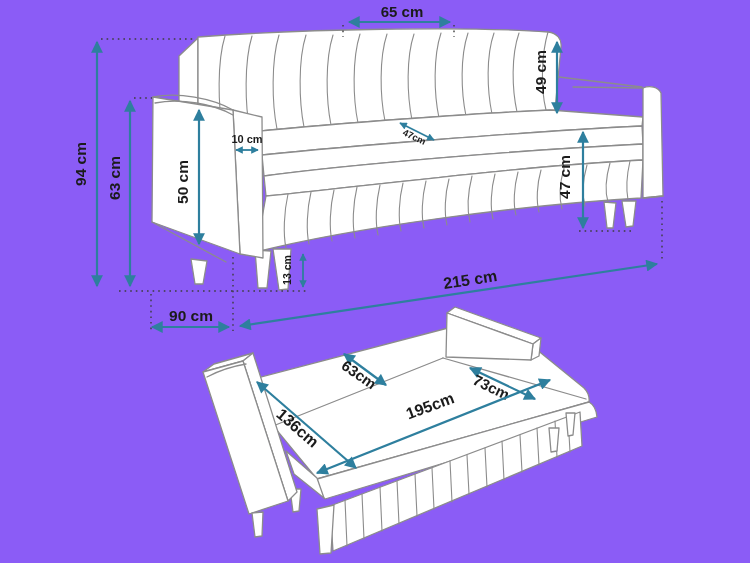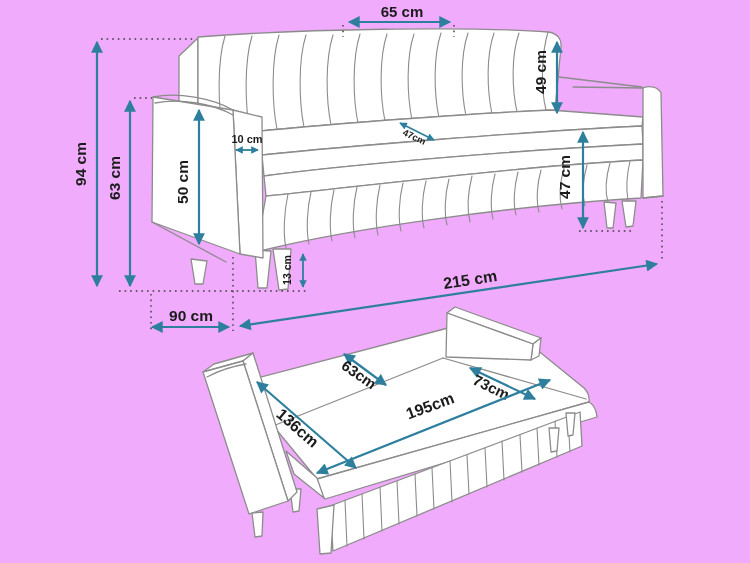--- a/index.html
+++ b/index.html
@@ -1,16 +1,16 @@
 <!DOCTYPE html>
 <html><head>
 <meta charset="utf-8">
 <style>
   html,body{margin:0;padding:0;background:#ffffff;}
-  .stage{position:relative;width:750px;height:563px;background:#f0abfc;overflow:hidden;
+  .stage{position:relative;width:750px;height:563px;background:#8b5cf6;overflow:hidden;
          font-family:"Liberation Sans",sans-serif;}
   svg{display:block;}
   .ln{fill:none;stroke:#8c8c8c;stroke-width:1.3;stroke-linecap:round;stroke-linejoin:round;}
   .shape{fill:#ffffff;stroke:#8c8c8c;stroke-width:1.3;stroke-linejoin:round;}
   .chan{fill:none;stroke:#8c8c8c;stroke-width:1.1;stroke-linecap:round;}
   .dim{stroke:#2e7f9e;stroke-width:2.2;fill:none;}
   .dims{stroke:#2e7f9e;stroke-width:1.8;fill:none;}
   .dot{stroke:#3c3c3c;stroke-width:1.4;fill:none;stroke-dasharray:1.6 4;}
   text{fill:#1b1b1b;font-weight:bold;}
   .t15{font-size:15px;} .t155{font-size:15.5px;} .t16{font-size:16px;}

